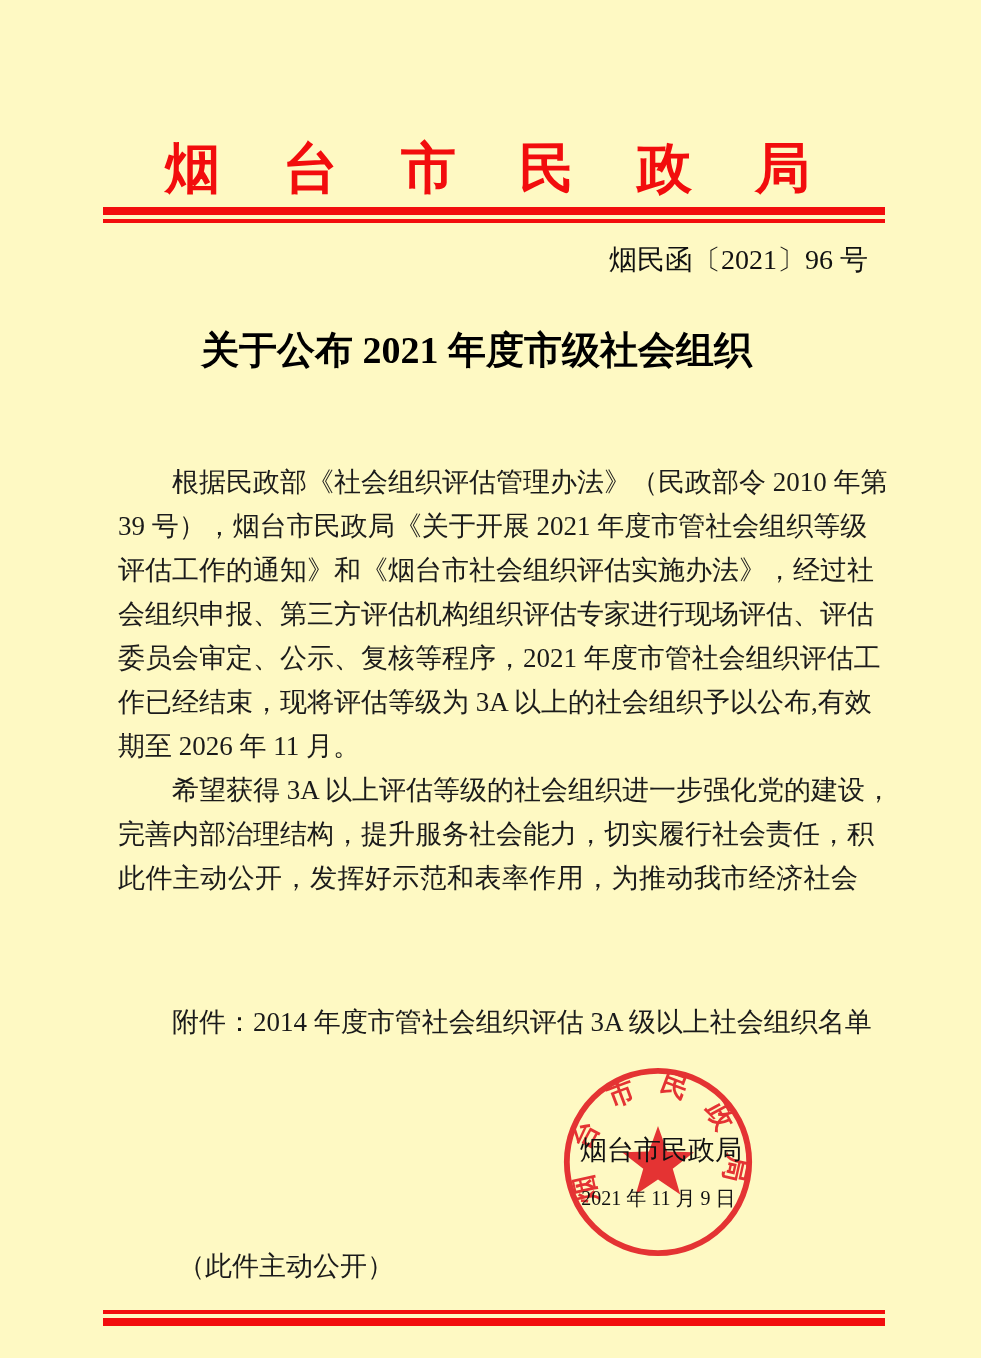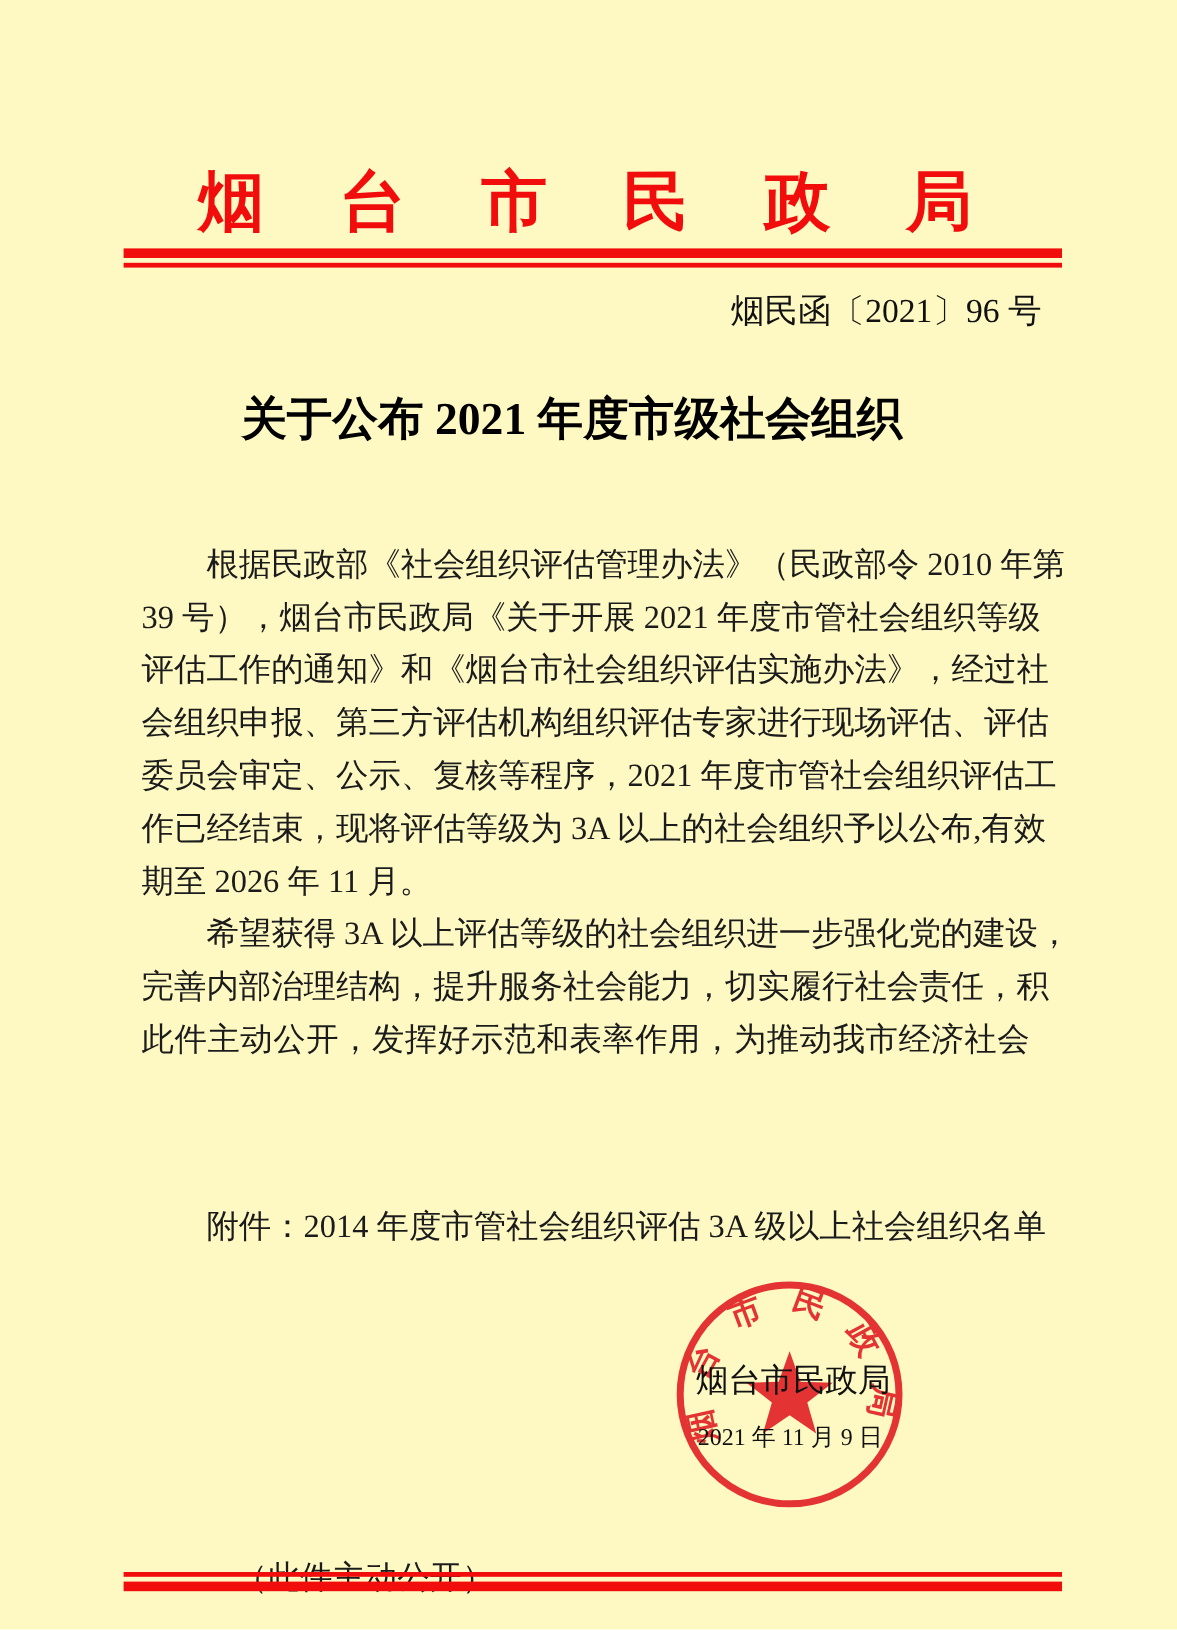--- a/index.html
+++ b/index.html
@@ -30,21 +30,21 @@
     white-space: nowrap;
   }
   
   .doc-title {
     position: absolute; left: 0; top: 326px; width: 953px;
     text-align: center; font-weight: bold; color:#000;
     font-size: 38px; line-height: 48px;
   }
   
   .body-text {
-    position: absolute; left: 118px; top: 448px; width: 740px;
+    position: absolute; left: 118px; top: 460px; width: 740px;
     font-size: 27px; line-height: 44px; color:#1b1b1b;
   }
   .bline { text-align: justify; text-align-last: justify; white-space: nowrap; }
   .bline.first { text-indent: 2em; }
   .bline.last  { text-align-last: left; white-space: normal; }
   .attachment {
     position: absolute; left: 118px; top: 1000px; width: 760px;
     font-size: 27px; line-height: 44px; text-indent: 2em;
     color:#1b1b1b; white-space: nowrap;
   }
@@ -58,24 +58,23 @@
     text-align: center; font-size: 27px; line-height: 32px; color:#111;
     white-space: nowrap; z-index: 3;
   }
   .sig-date {
     position: absolute; left: 536px; top: 1182px; width: 245px;
     text-align: center; font-size: 20px; line-height: 32px; color:#111;
     white-space: nowrap; z-index: 3;
   }
   
   .public-note {
-    position: absolute; left: 178px; top: 1298px;
+    position: absolute; left: 178px; top: 1250px;
     font-size: 27px; line-height: 32px; color:#1b1b1b;
     white-space: nowrap;
-    margin-left: 18px;
   }
 </style>
 </head>
 <body>
 
 <div class="page">
 
   <div class="agency-title">烟台市民政局</div>
   <div class="rule rule-top-thick"></div>
   <div class="rule rule-top-thin"></div>

